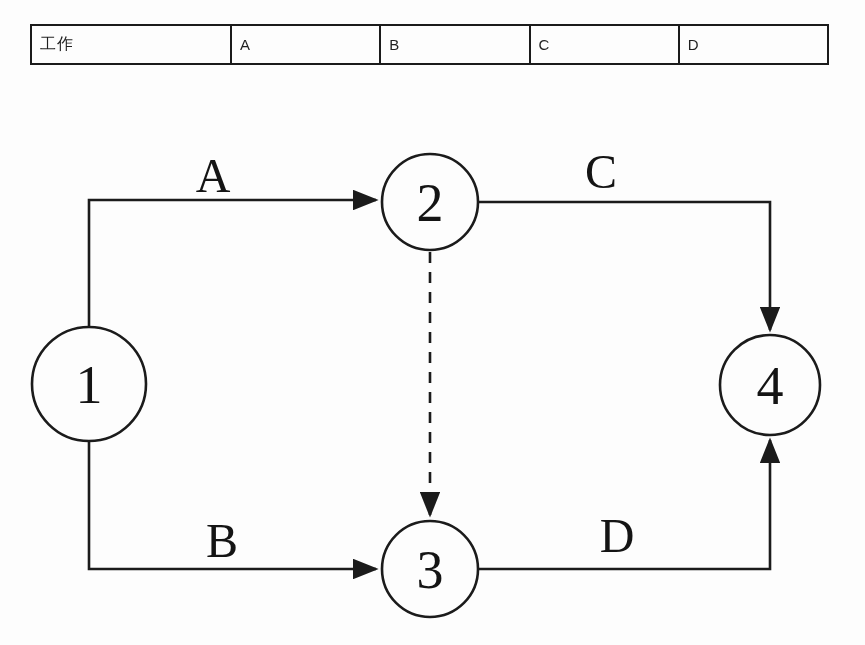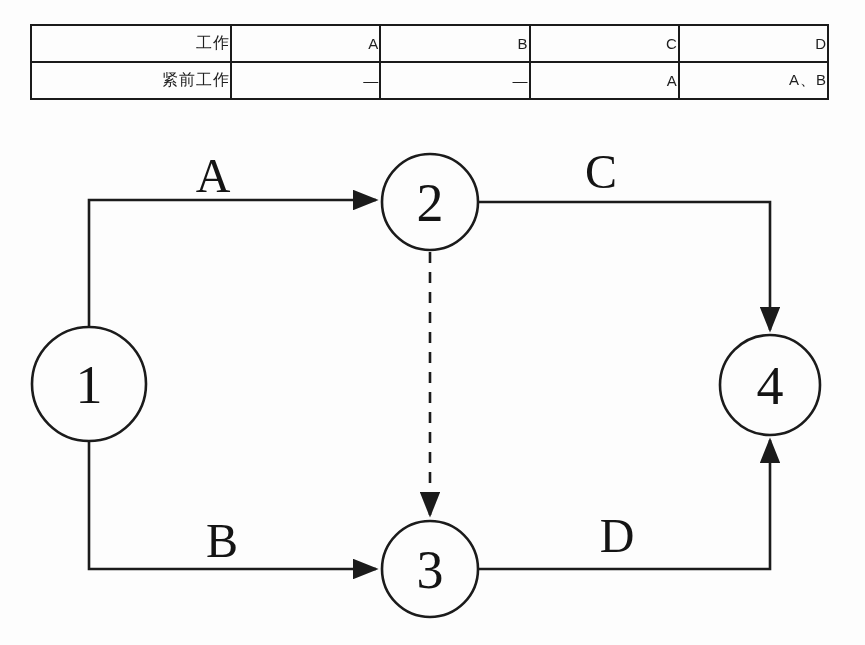--- a/index.html
+++ b/index.html
@@ -18,25 +18,25 @@
     position: absolute;
     top: 24px;
     left: 30px;
     width: 799px;
     border-collapse: collapse;
     table-layout: fixed;
   }
   .precedence-table td {
     border: 2px solid #1b1b1b;
     height: 37px;
-    text-align: right;
+    text-align: left;
     vertical-align: middle;
     font-size: 15px;
     color: #1f1f1f;
-    padding: 0;
+    padding: 8px;
     letter-spacing: 1px;
   }
   .precedence-table col.hdr-col { width: 200px; }
   .precedence-table td.hdr { font-size: 16px; }
 
   svg.diagram {
     position: absolute;
     top: 112px;
     left: 0;
     display: block;
@@ -82,27 +82,20 @@
         <col>
     </colgroup>
     <tbody>
       <tr>
         <td class="hdr">工作</td>
         <td>A</td>
         <td>B</td>
         <td>C</td>
         <td>D</td>
       </tr>
-      <tr>
-        <td class="hdr">紧前工作</td>
-        <td>—</td>
-        <td>—</td>
-        <td>A</td>
-        <td>A、B</td>
-      </tr>
     </tbody>
   </table>
 
   <svg class="diagram" width="865" height="533" viewBox="0 0 865 533">
     <defs>
       <marker id="arrow" viewBox="0 0 10 8" refX="9" refY="4" markerWidth="10" markerHeight="8" orient="auto">
         <path d="M0,0 L10,4 L0,8 Z" fill="#1b1b1b"></path>
       </marker>
     </defs>
 

